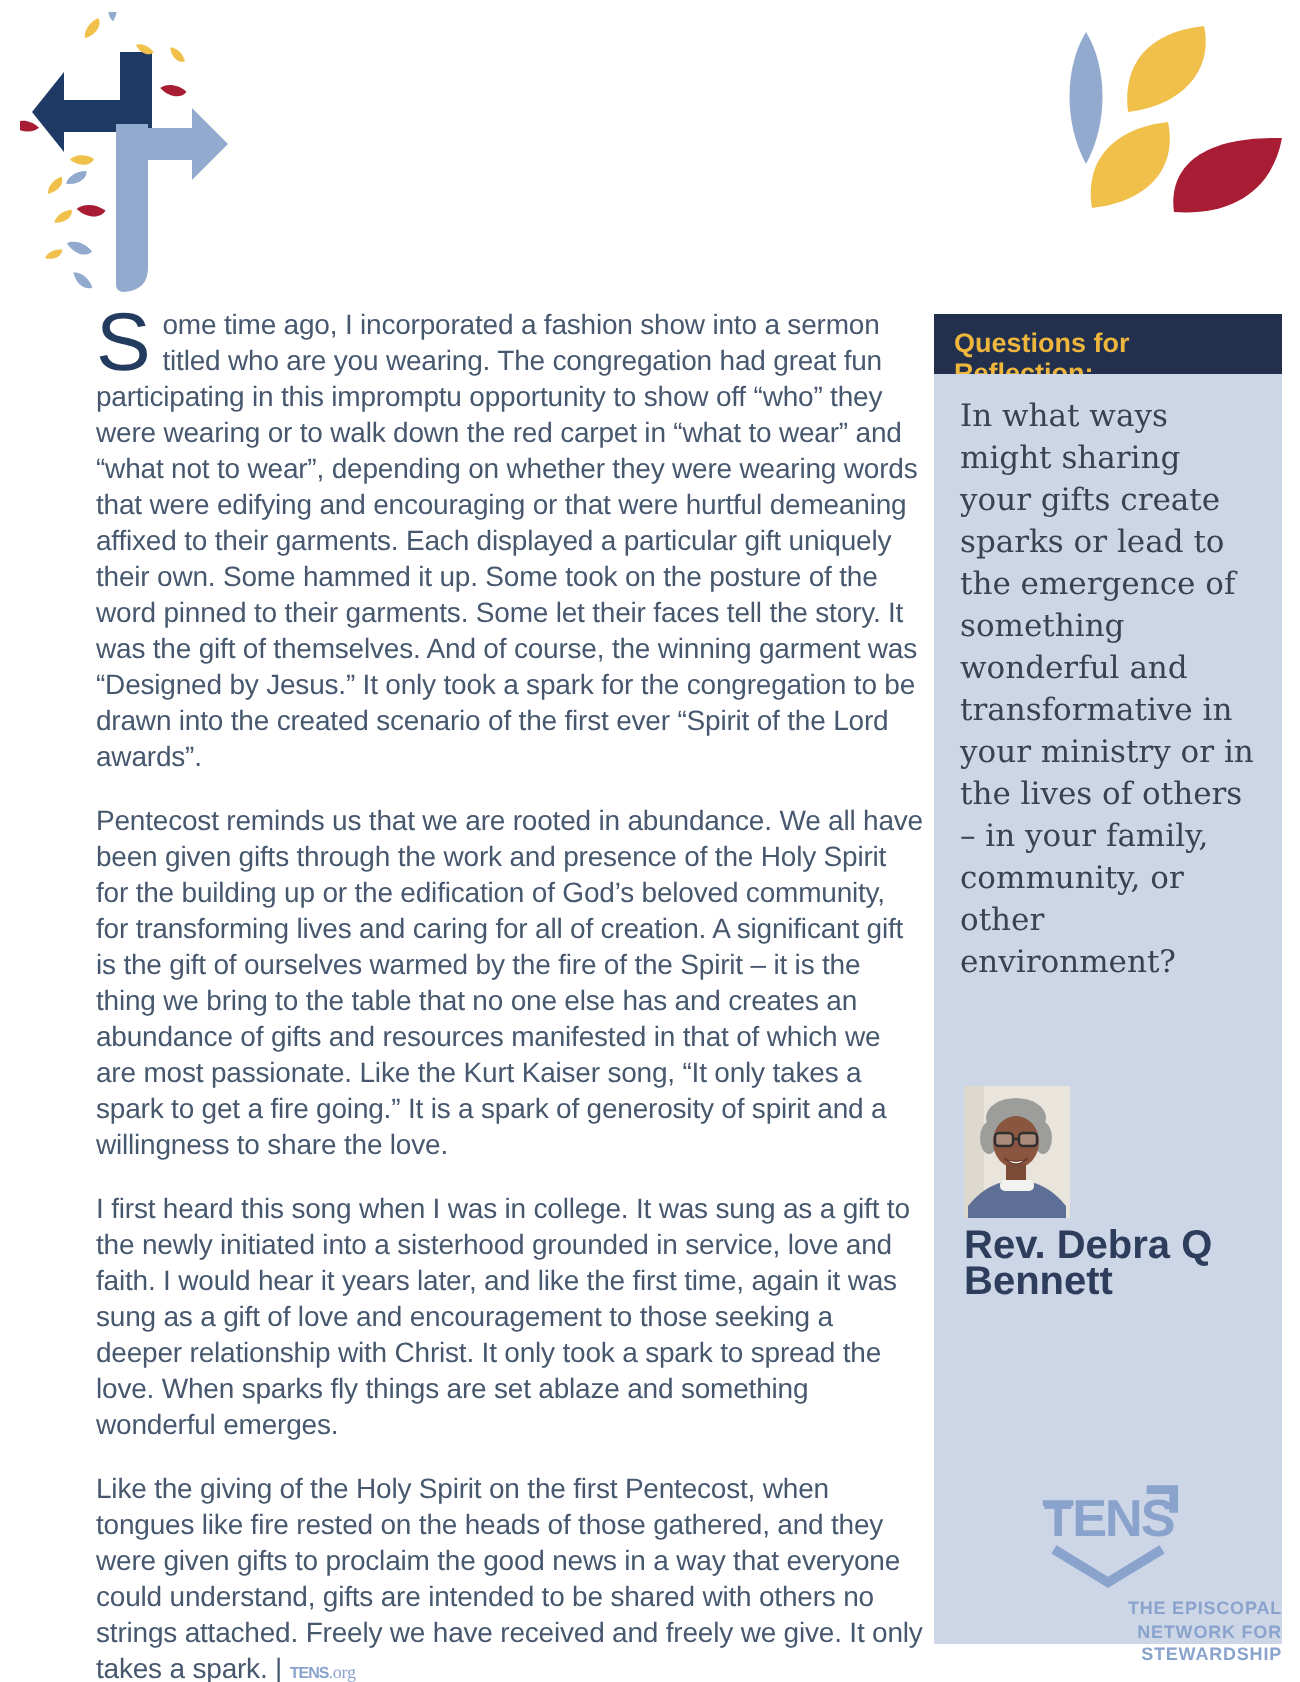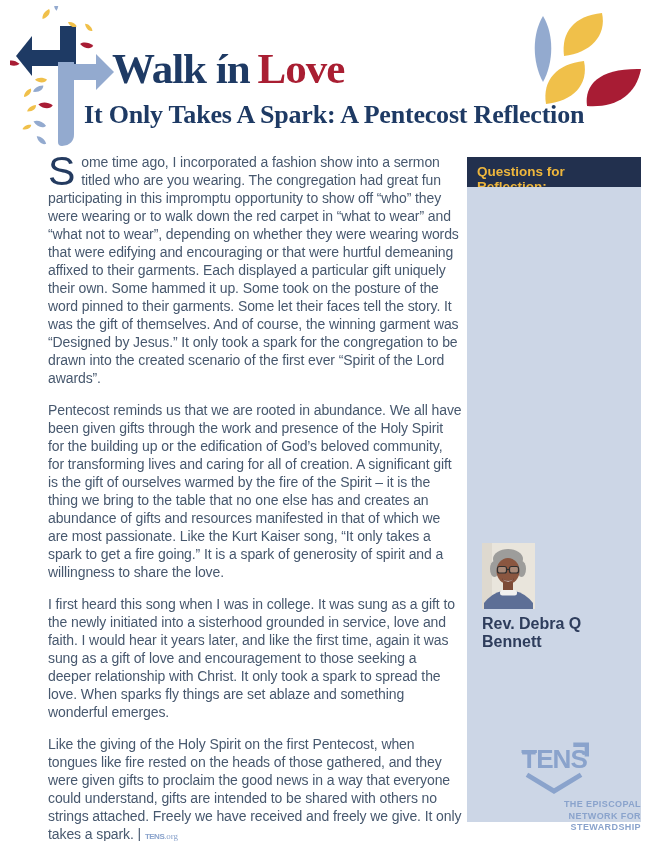--- a/index.html
+++ b/index.html
@@ -31,21 +31,21 @@
   .sidebar{position:absolute;left:467px;top:157px;width:174px;height:665px;}
   .sidebar-header{background:#22304e;color:#eeb63c;font-weight:700;font-size:13.5px;
                   padding:7px 10px;box-sizing:border-box;height:30px;}
   .sidebar-body{position:relative;background:#ccd6e6;height:635px;box-sizing:border-box;}
   .question{position:absolute;left:13px;top:11px;width:150px;
             font-family:"DejaVu Serif","Liberation Serif",serif;
             font-size:15.5px;line-height:21px;color:#3a4150;}
   .author-photo{position:absolute;left:15px;top:356px;width:53px;height:66px;display:block;}
   .bio{position:absolute;left:15px;top:428px;width:152px;
        font-size:13.5px;line-height:17.5px;color:#47586e;}
-  .bio-name{font-weight:700;font-size:16px;color:#2e3d5c;margin-bottom:1px;}
+  .bio-name{font-weight:700;font-size:20px;color:#2e3d5c;margin-bottom:1px;}
   .tens-block{position:absolute;left:0;top:552px;width:174px;text-align:center;}
   .tens-shield{display:block;margin:0 auto 4px auto;}
   .tens-text{font-weight:700;font-size:9px;line-height:11.5px;color:#8aa3cc;
              letter-spacing:0.4px;text-align:right;}
 </style>
 </head>
 <body>
 
 <div class="page">
 
@@ -84,36 +84,33 @@
     </g>
   </svg>
 
   <svg class="leaves-right" viewBox="0 0 126 102">
     <path d="M25 4 C36 22 36 50 25 70 C14 50 14 22 25 4 Z" fill="#93aacf"></path>
     <path d="M46 44 C43 20 56 4 84 1 C89 24 72 41 46 44 Z" fill="#f0c04a"></path>
     <path d="M28 92 C24 68 39 52 66 49 C71 73 55 89 28 92 Z" fill="#f0c04a"></path>
     <path d="M69 94 C66 72 82 56 123 57 C118 84 97 96 69 94 Z" fill="#a81c34"></path>
   </svg>
 
-  <div class="headline">
-    <span class="t-navy">Walk ín</span><span class="t-red">Love</span>
-  </div>
-  <div class="sub-headline">It Only Takes A Spark: A Pentecost Reflection</div>
 
   <div class="article">
     <p class="para"><span class="dropcap">S</span><span>ome time ago, I incorporated a fashion show into a sermon titled who are you wearing. The congregation had great fun participating in this impromptu opportunity to show off “who” they were wearing or to walk down the red carpet in “what to wear” and “what not to wear”, depending on whether they were wearing words that were edifying and encouraging or that were hurtful demeaning affixed to their garments. Each displayed a particular gift uniquely their own. Some hammed it up. Some took on the posture of the word pinned to their garments. Some let their faces tell the story. It was the gift of themselves. And of course, the winning garment was “Designed by Jesus.”  It only took a spark for the congregation to be drawn into the created scenario of the first ever “Spirit of the Lord awards”.</span></p>
     <p class="para">Pentecost reminds us that we are rooted in abundance. We all have been given gifts through the work and presence of the Holy Spirit for the building up or the edification of God’s beloved community, for transforming lives and caring for all of creation. A significant gift is the gift of ourselves warmed by the fire of the Spirit – it is the thing we bring to the table that no one else has and creates an abundance of gifts and resources manifested in that of which we are most passionate. Like the Kurt Kaiser song, “It only takes a spark to get a fire going.” It is a spark of generosity of spirit and a willingness to share the love.</p>
     <p class="para">I first heard this song when I was in college. It was sung as a gift to the newly initiated into a sisterhood grounded in service, love and faith. I would hear it years later, and like the first time, again it was sung as a gift of love and encouragement to those seeking a deeper relationship with Christ. It only took a spark to spread the love. When sparks fly things are set ablaze and something wonderful emerges.</p>
     <p class="para"><span>Like the giving of the Holy Spirit on the first Pentecost, when tongues like fire rested on the heads of those gathered, and they were given gifts to proclaim the good news in a way that everyone could understand, gifts are intended to be shared with others no strings attached. Freely we have received and freely we give. It only takes a spark. | </span><span><span class="mini-tens">TENS</span><span class="mini-org">.org</span></span></p>
   </div>
 
   <div class="sidebar">
     <div class="sidebar-header">Questions for Reflection:</div>
     <div class="sidebar-body">
 
+      <div class="question">In what ways might sharing your gifts create sparks or lead to the emergence of something wonderful and transformative in your ministry or in the lives of others – in your family, community, or other environment?</div>
 
       <svg class="author-photo" viewBox="0 0 53 66">
         <rect width="53" height="66" fill="#e9e5dc"></rect>
         <rect x="0" y="0" width="10" height="66" fill="#ded9cf"></rect>
         <ellipse cx="26" cy="16" rx="15" ry="10" fill="#9d9d9b"></ellipse>
         <ellipse cx="12.5" cy="26" rx="4.5" ry="8" fill="#9d9d9b"></ellipse>
         <ellipse cx="39.5" cy="26" rx="4.5" ry="8" fill="#9d9d9b"></ellipse>
         <ellipse cx="26" cy="28" rx="11.5" ry="13" fill="#8a5640"></ellipse>
         <rect x="21" y="39" width="10" height="9" fill="#7c4b37"></rect>
         <g stroke="#2f2f2f" stroke-width="1.2" fill="#cfc8bd" fill-opacity="0.45">

